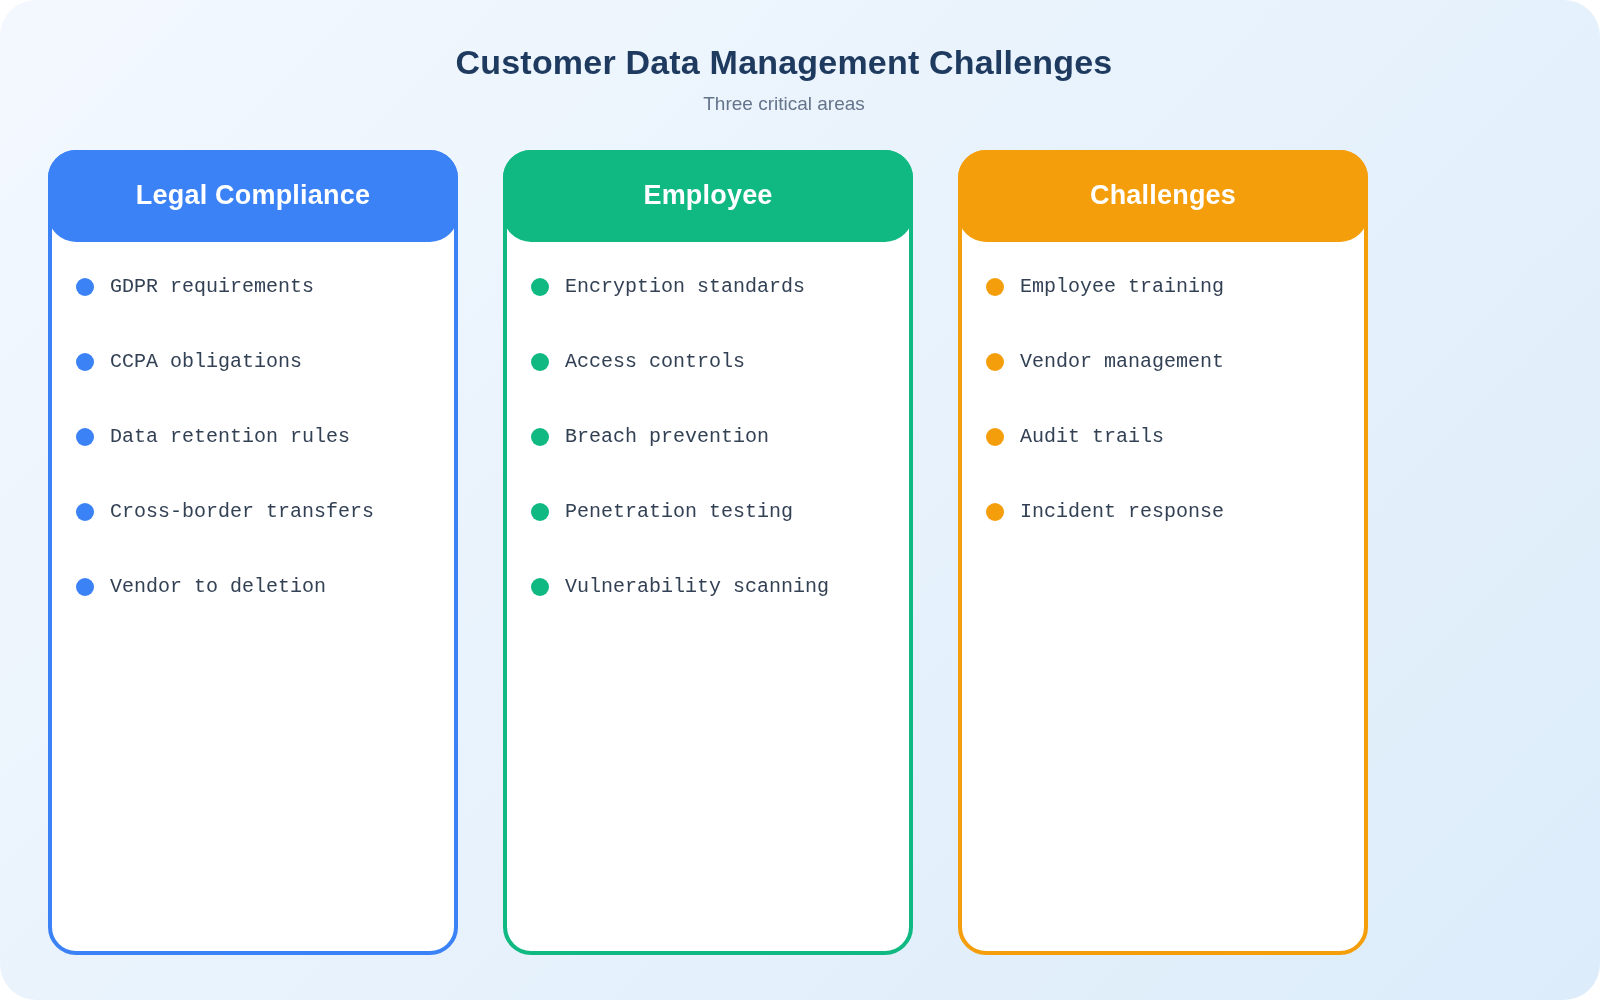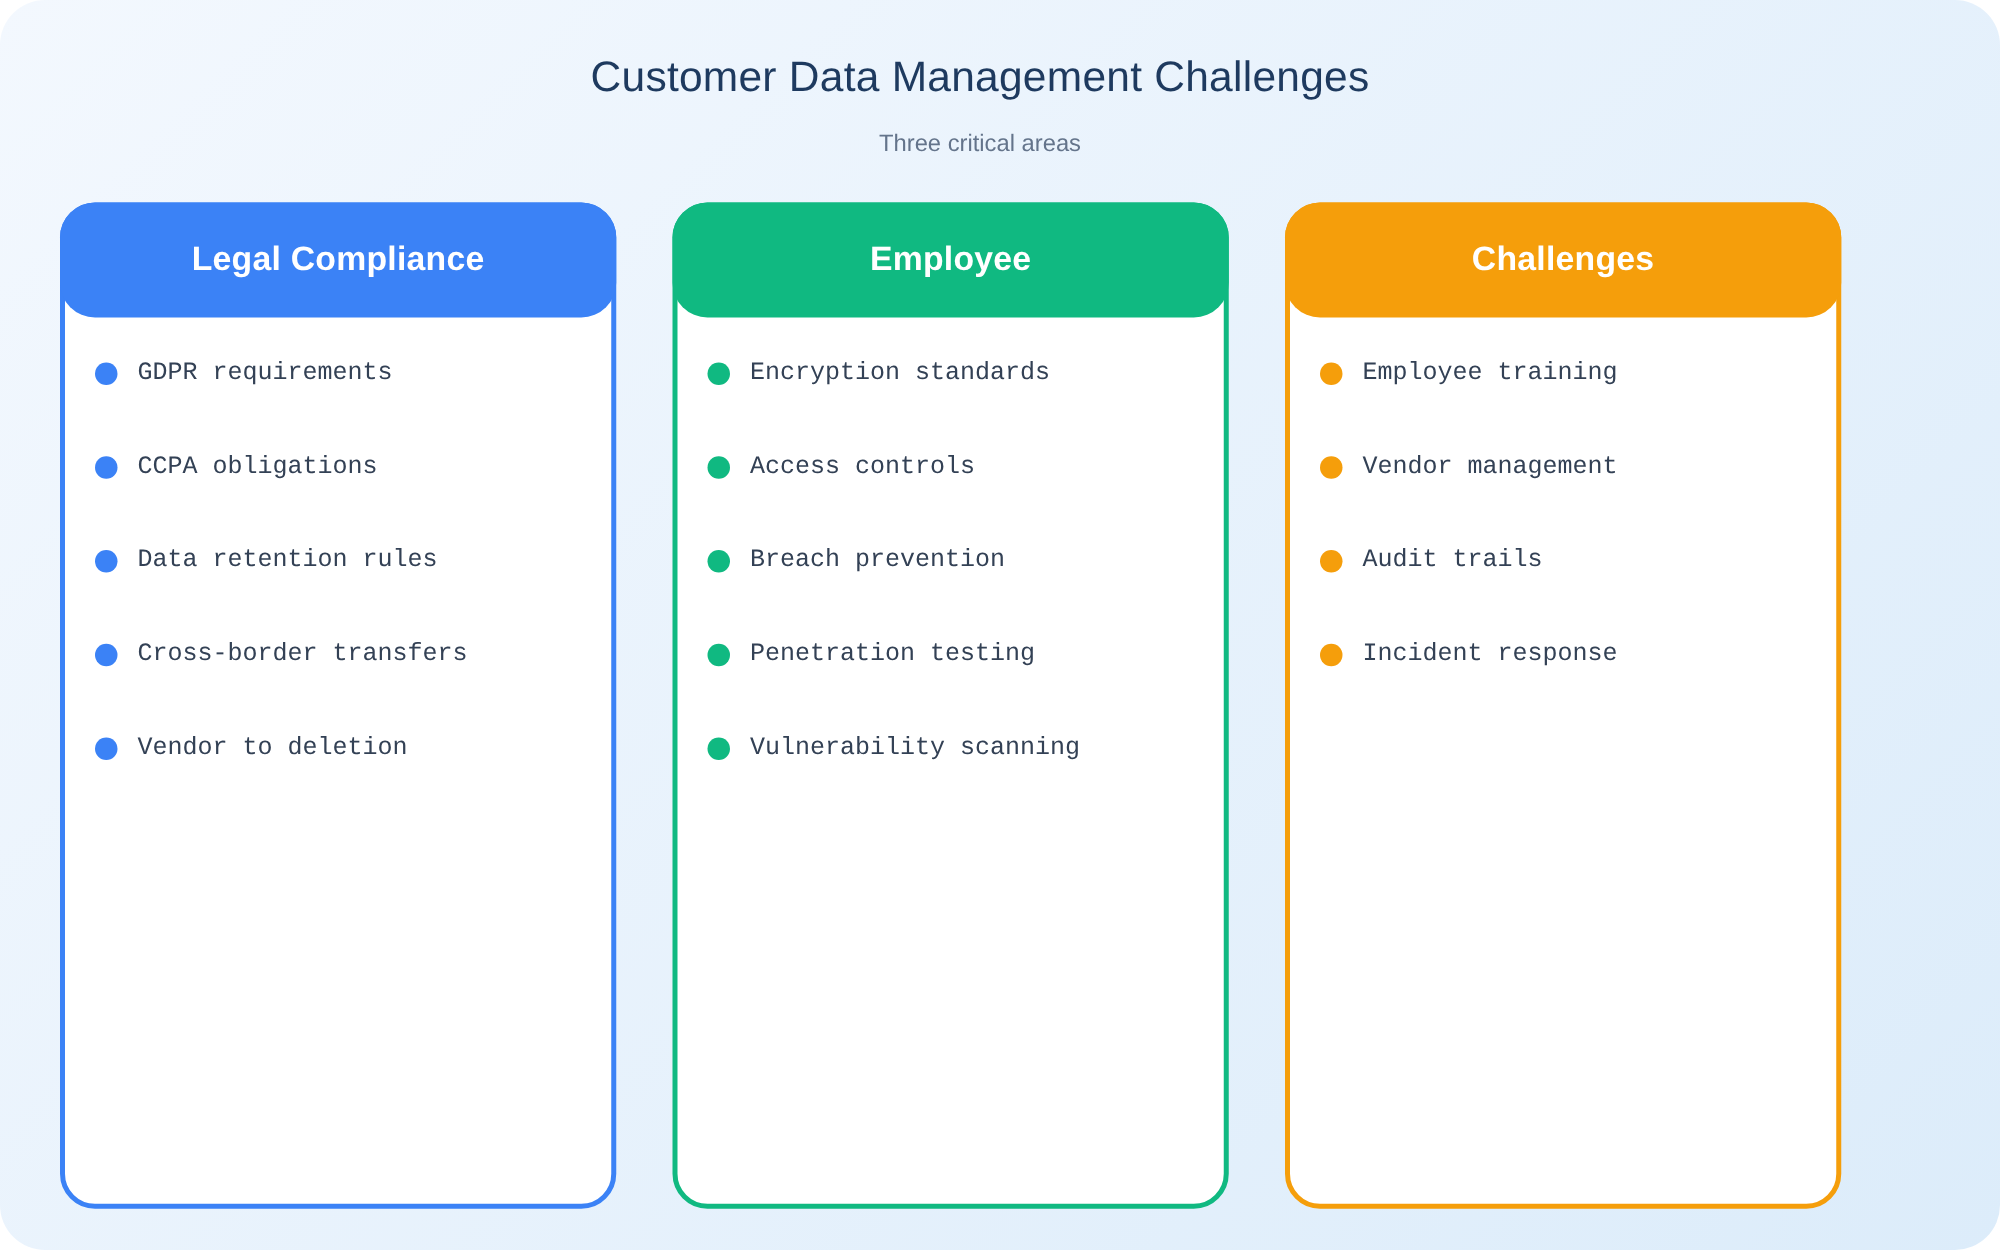--- a/index.html
+++ b/index.html
@@ -23,40 +23,40 @@
     overflow: hidden;
     background: linear-gradient(135deg, var(--bg-start) 0%, var(--bg-end) 100%);
   }
   .page-header {
     width: 1568px;
     padding-top: 42px;
     text-align: center;
   }
   .page-title {
     font-size: 34px;
-    font-weight: normal;
+    font-weight: bold;
     letter-spacing: 0.2px;
     color: var(--title-color);
     line-height: 1.2;
   }
   .page-subtitle {
-    margin-top: 21px;
+    margin-top: 9px;
     font-size: 19px;
     color: var(--subtitle-color);
     line-height: 24px;
   }
   .columns {
     display: flex;
     gap: 45px;
     padding-left: 48px;
     margin-top: 34px;
     align-items: flex-start;
   }
   .card {
-    width: 445px;
+    width: 410px;
     height: 805px;
     background: var(--card-bg);
     border: 4px solid var(--accent, #888);
     border-radius: 28px;
   }
   .card-header {
     height: 92px;
     margin: -4px -4px 0 -4px;
     background: var(--accent, #888);
     border-radius: 28px;

